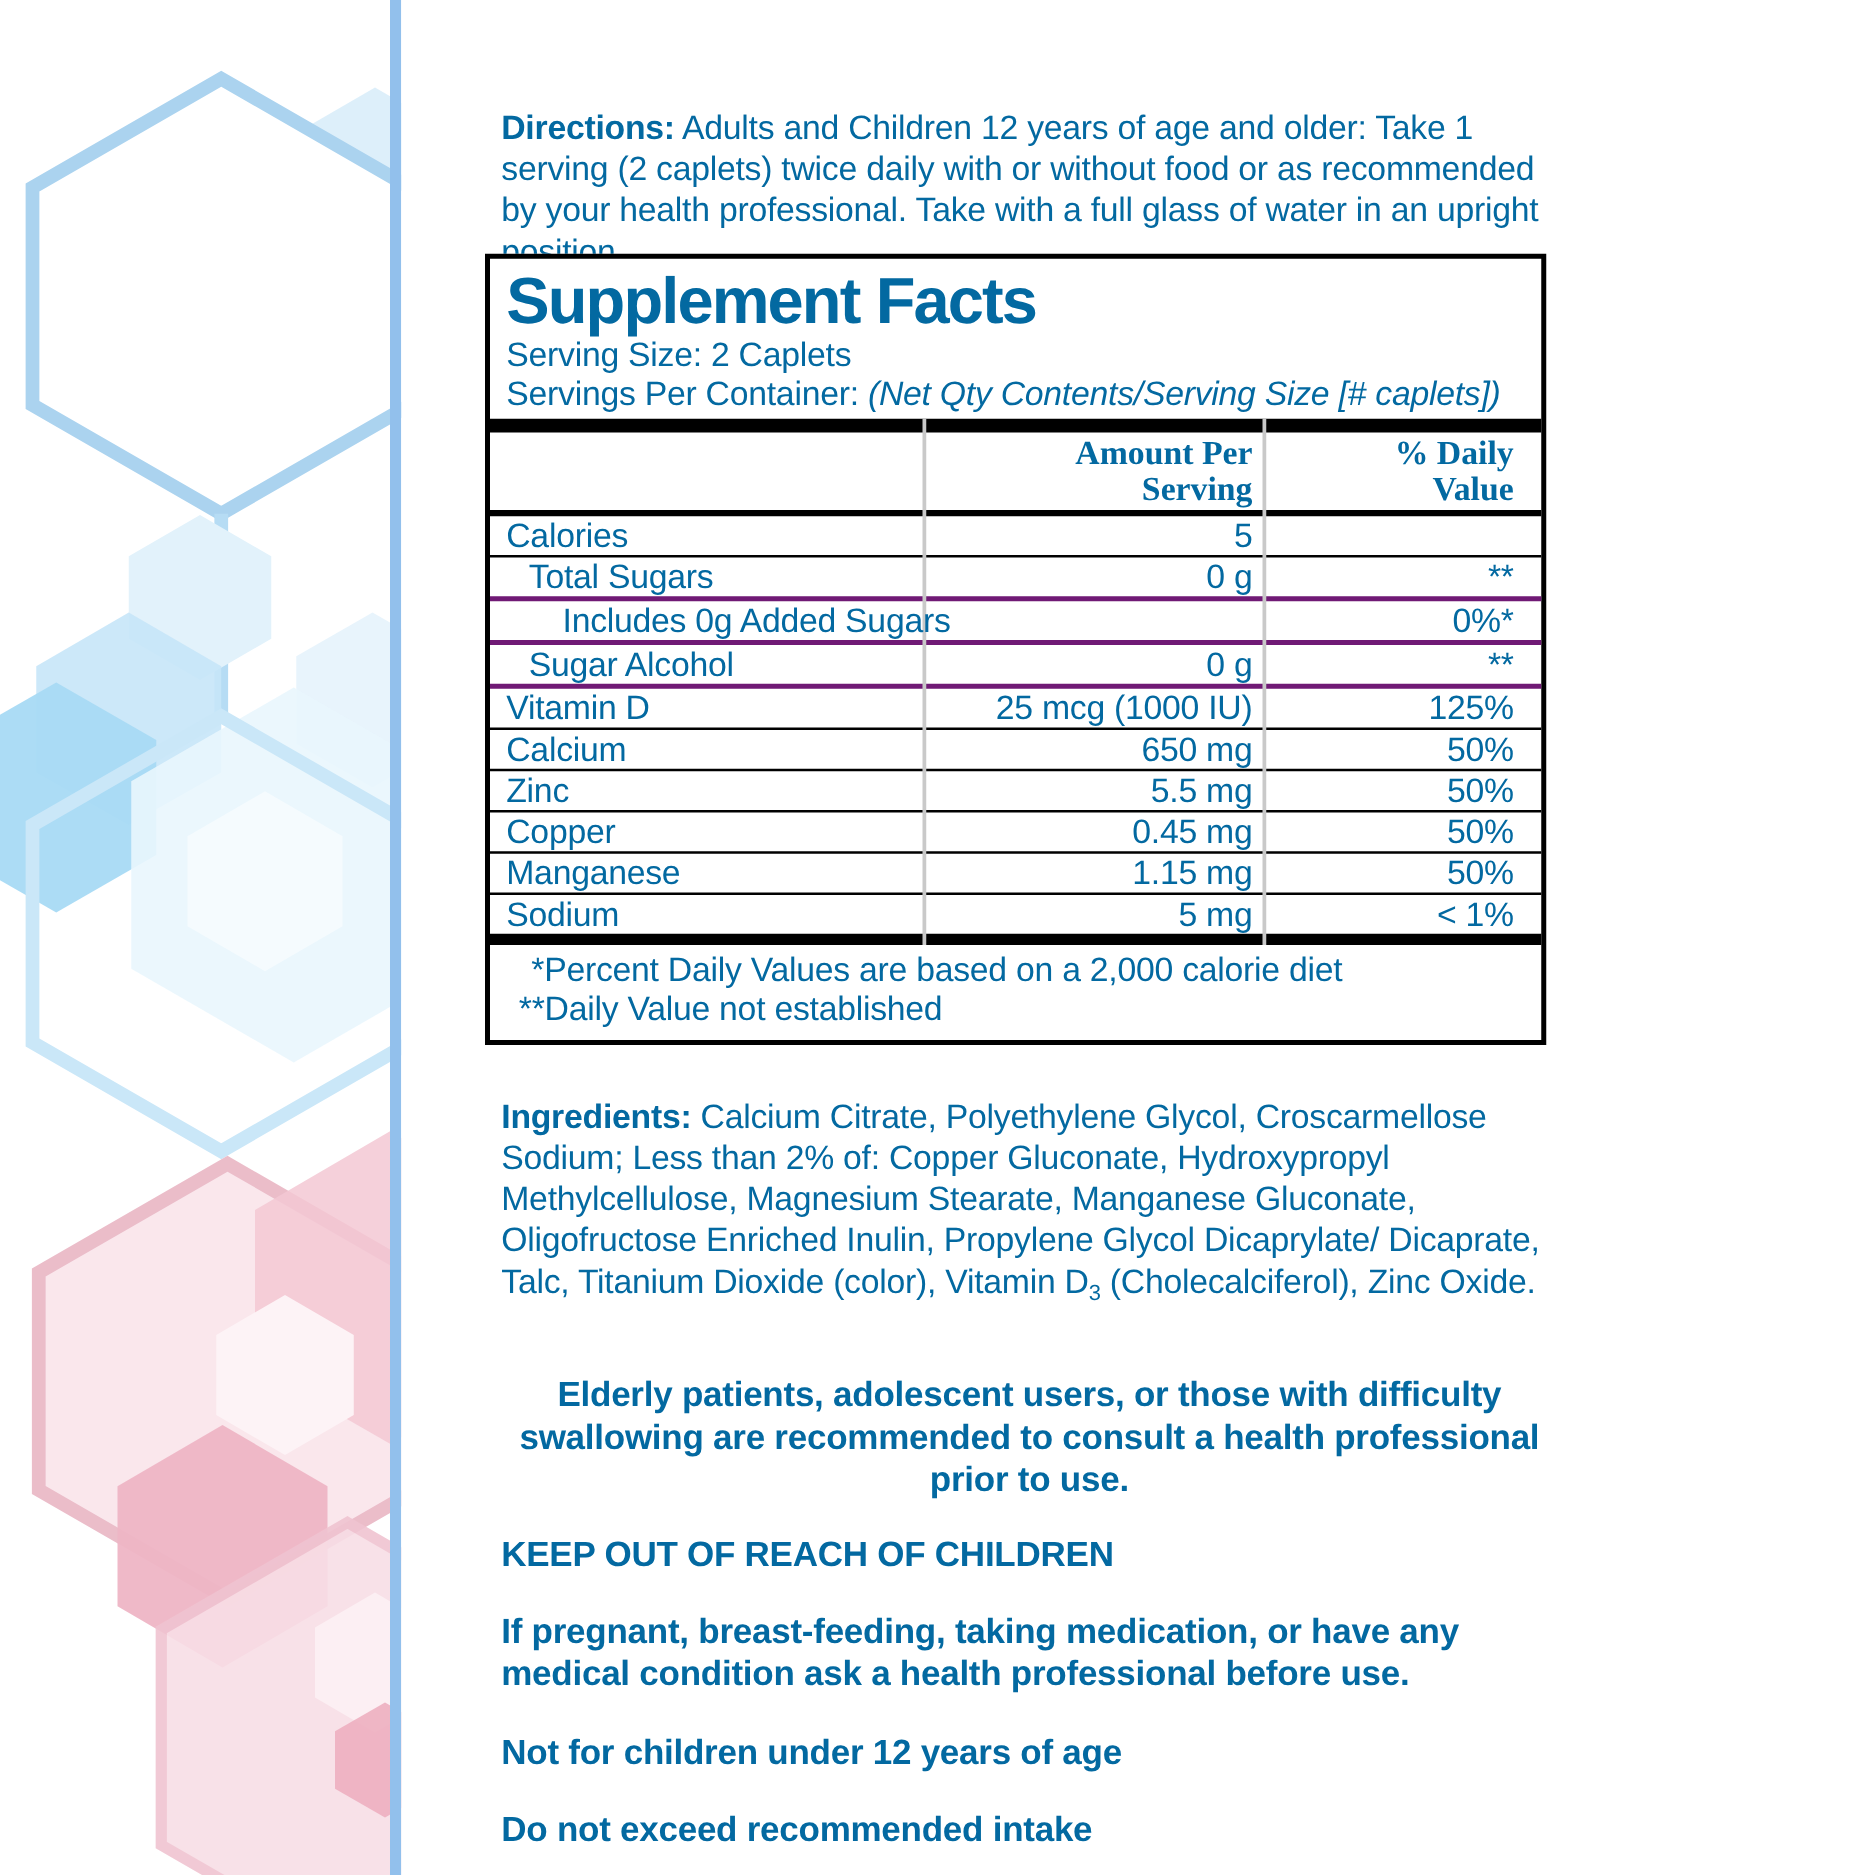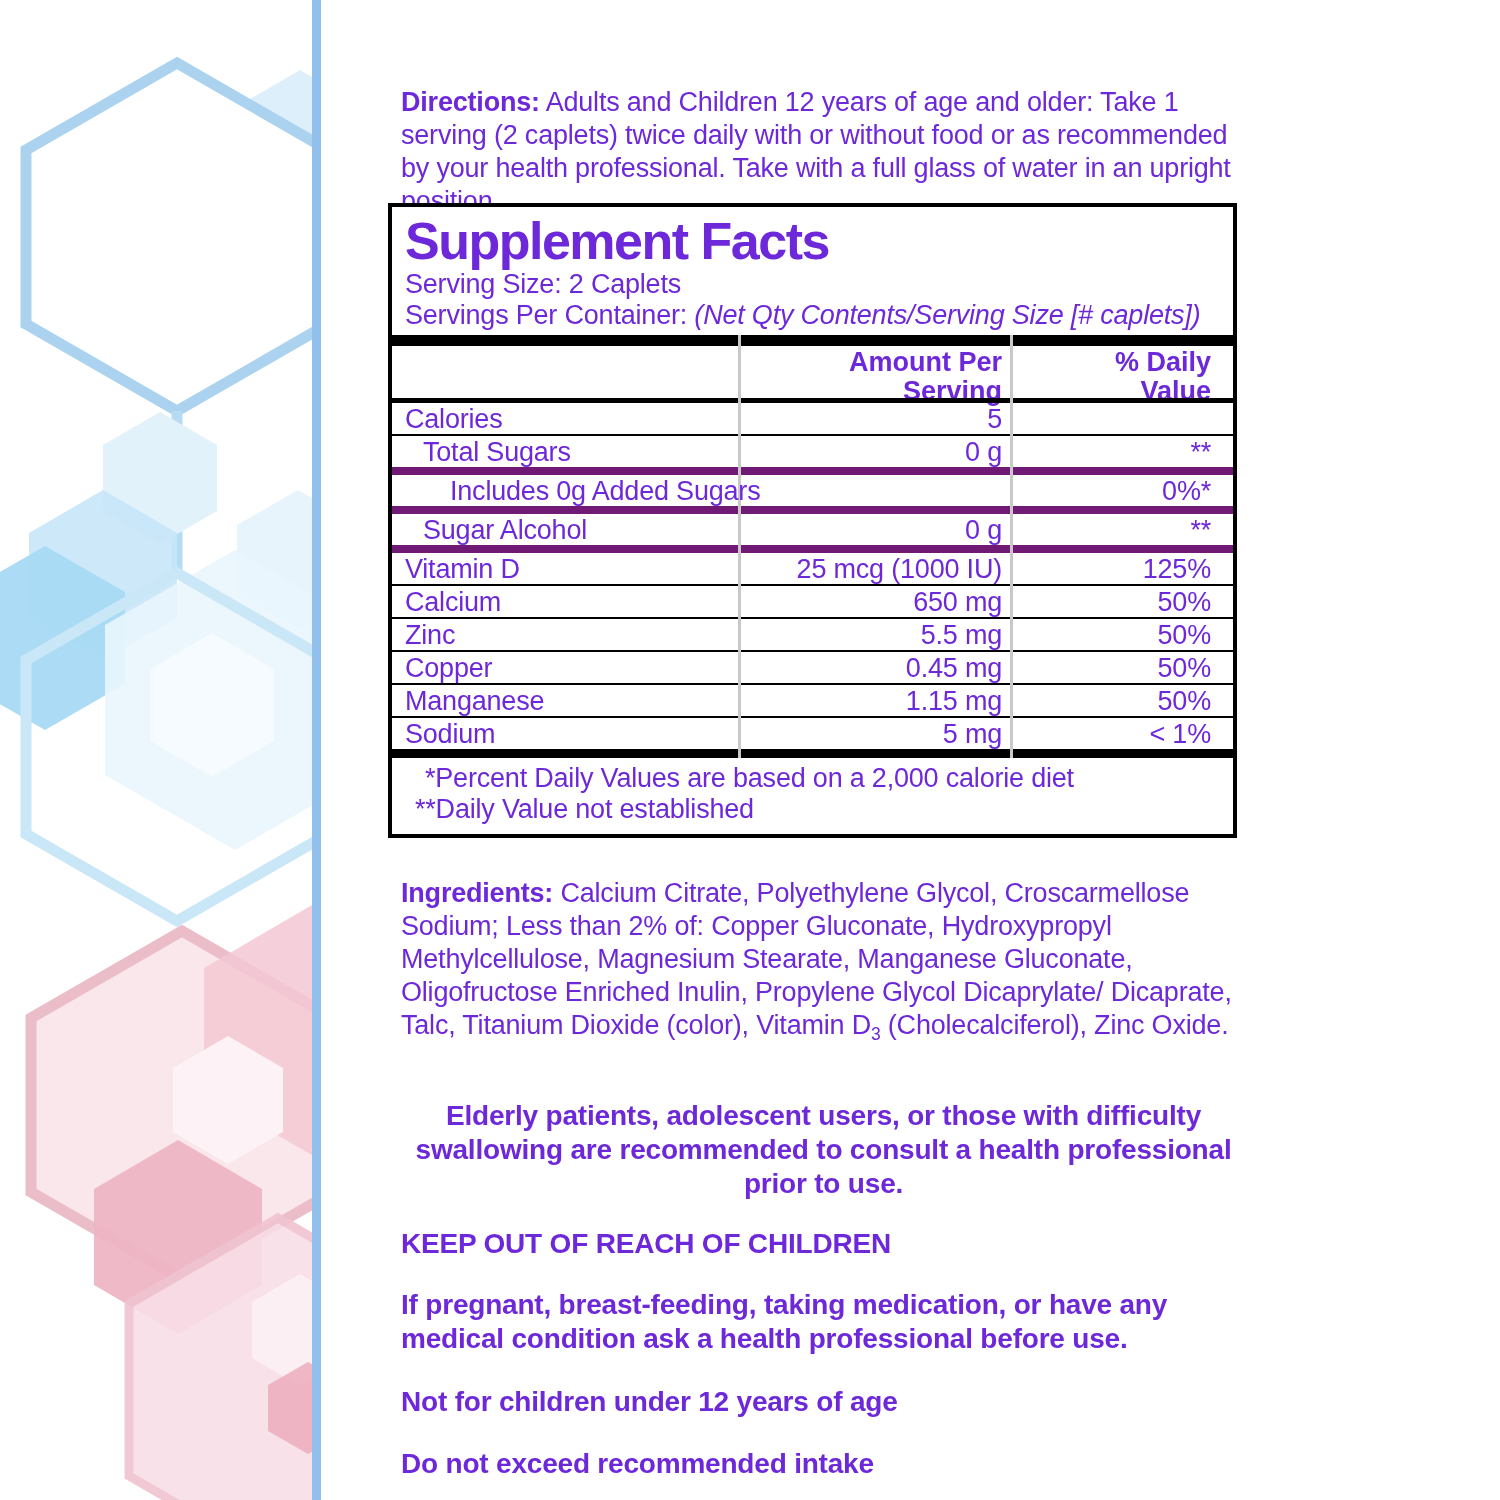--- a/index.html
+++ b/index.html
@@ -1,38 +1,38 @@
 <!DOCTYPE html>
 <html><head>
 <meta charset="utf-8">
 <style>
   html,body{margin:0;padding:0;background:#ffffff;}
   .canvas{position:relative;width:1500px;height:1500px;background:#ffffff;overflow:hidden;
-          font-family:"Liberation Sans",sans-serif;color:#6d28d9;}
+          font-family:"Liberation Sans",sans-serif;color:#0369a1;}
   svg.decor{position:absolute;left:0;top:0;}
   
   .para{position:absolute;left:401px;width:845px;font-size:27px;line-height:33px;letter-spacing:-0.2px;}
   .para b{font-weight:bold;}
   .warn{position:absolute;left:401px;width:845px;font-size:28px;line-height:34px;font-weight:bold;letter-spacing:-0.2px;}
   
   .sf{position:absolute;left:388px;top:203px;width:849px;border:4px solid #000;background:#fff;box-sizing:border-box;}
   .sf-title{margin:0;padding:6px 8px 0 13px;font-size:52px;line-height:56px;font-weight:800;letter-spacing:-1.5px;}
   .sf-line{padding-left:13px;font-size:27px;line-height:31px;letter-spacing:-0.2px;}
   .sf-line i{font-style:italic;}
   .region{position:relative;margin-top:4px;}
   .bar{background:#000;position:relative;z-index:1;}
   .bar1{height:11px;}
   .bar2{height:5px;}
   .bar3{height:9px;}
-  .hdr{position:relative;height:52px;font-size:27px;font-weight:bold;}
+  .hdr{position:relative;height:62px;font-size:27px;font-weight:bold;font-family:Liberation Serif, serif;}
   .hdr-amt{position:absolute;right:231px;top:2px;width:220px;text-align:right;line-height:29px;}
   .hdr-dv{position:absolute;right:22px;top:2px;width:112px;text-align:right;line-height:29px;}
   .row{position:relative;height:31px;font-size:27px;border-top:2px solid #000;}
   .row.sep-none{border-top:0;}
-  .row.sep-thick{border-top:8px solid #701a75;}
+  .row.sep-thick{border-top:4px solid #701a75;}
   .row span{position:absolute;top:50%;transform:translateY(-50%);z-index:4;line-height:29px;letter-spacing:-0.2px;white-space:nowrap;}
   .c-amt{right:231px;}
   .c-dv{right:22px;}
   .divider{position:absolute;top:0;bottom:0;width:3px;background:#c9c9c9;z-index:3;}
   .d1{left:346px;}
   .d2{left:618px;}
   .fn{padding:5px 10px 9px 22px;font-size:27px;line-height:31px;letter-spacing:-0.2px;}
   .fn1{padding-left:11px;}
   .fn2{padding-left:1px;}
   sub{font-size:0.65em;}

